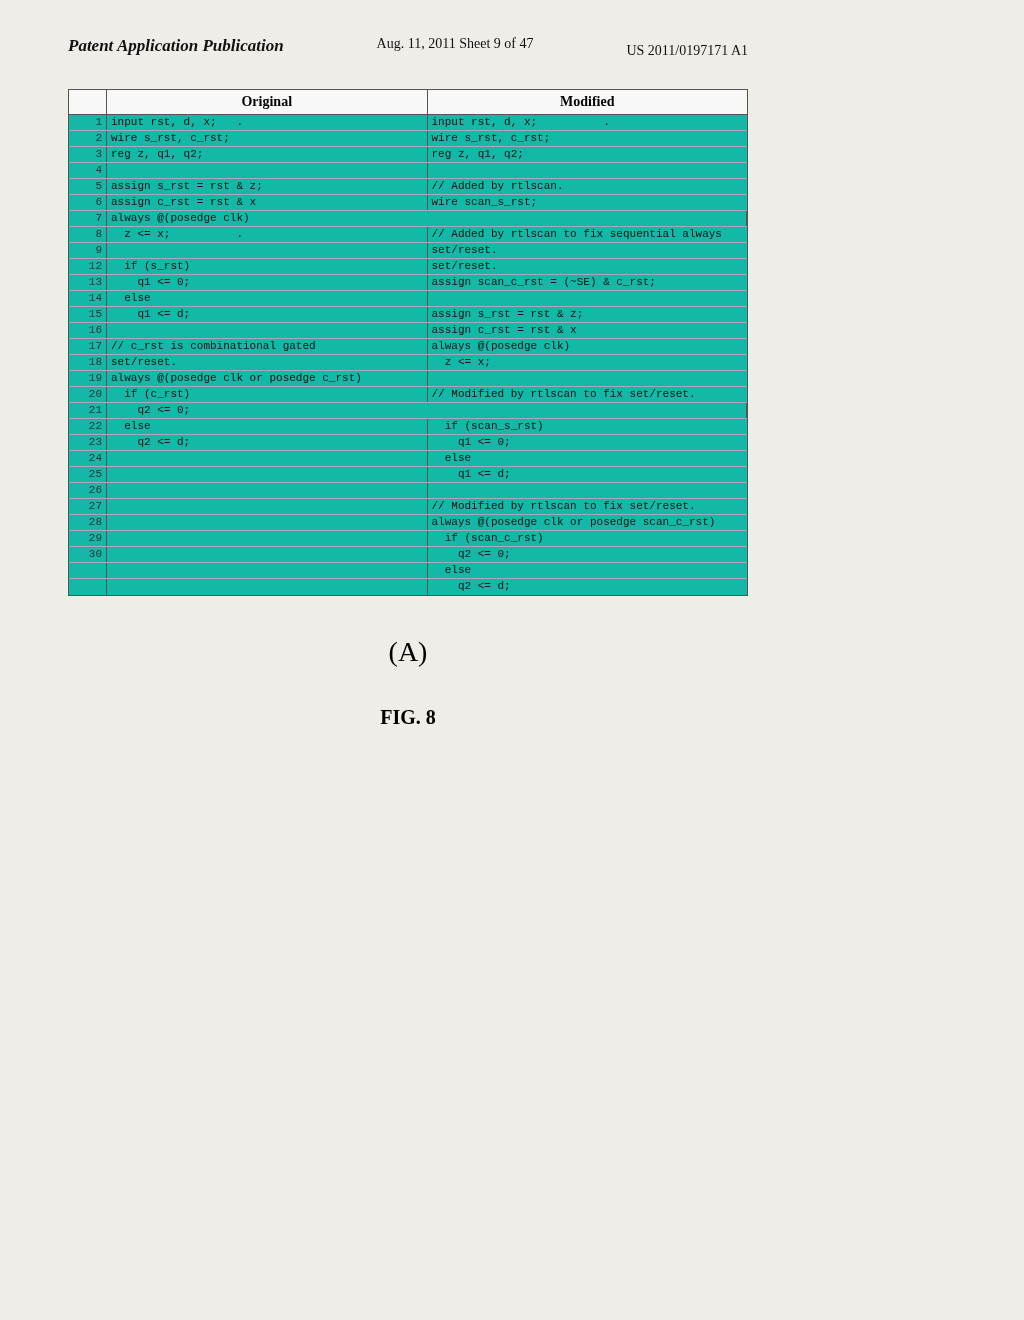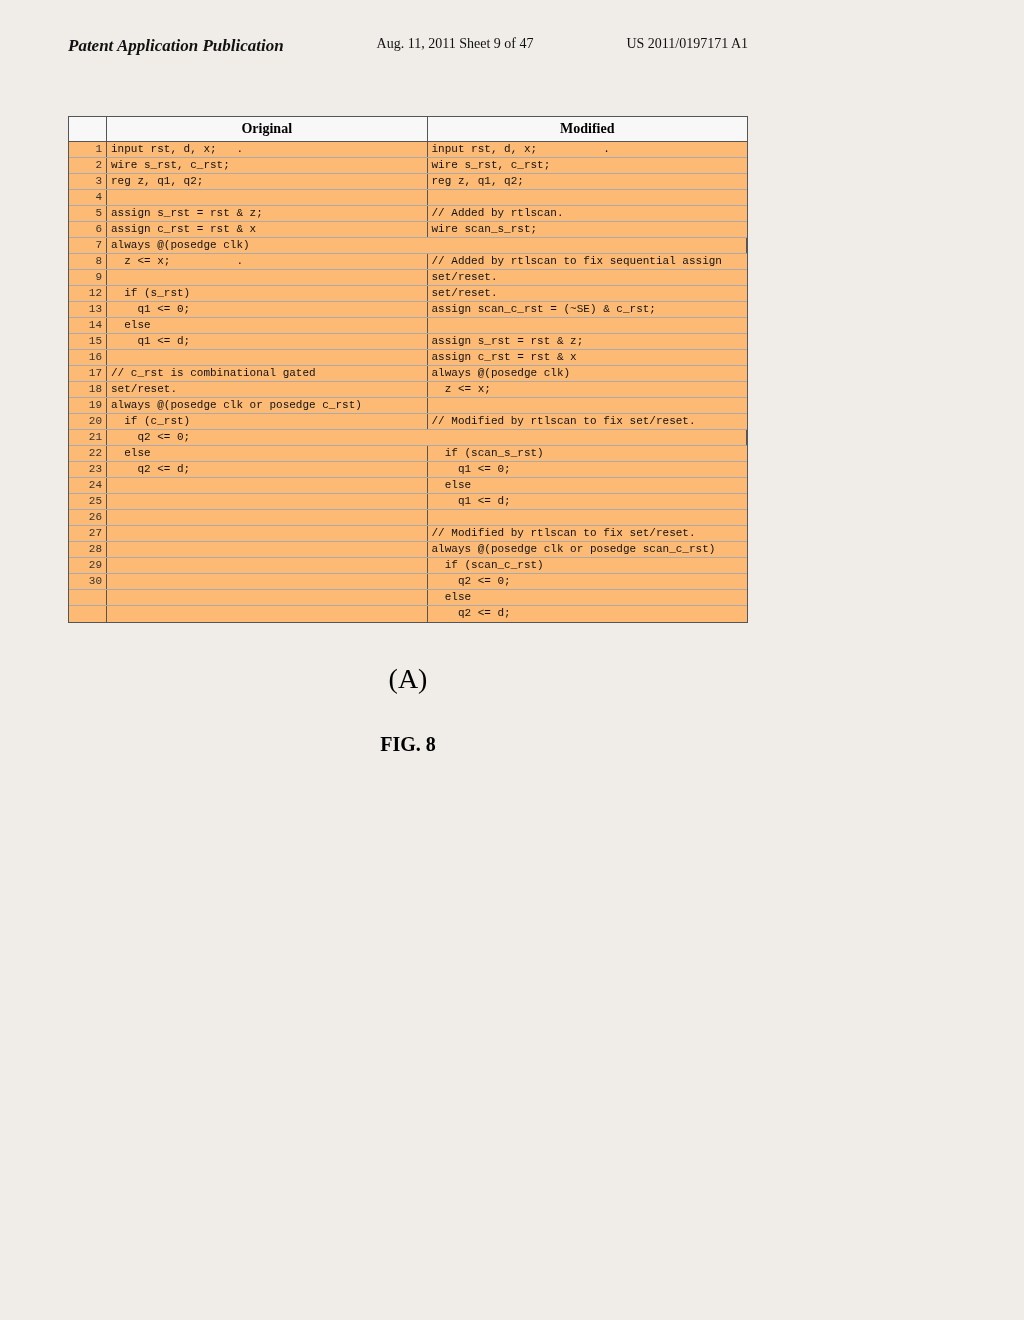--- a/index.html
+++ b/index.html
@@ -30,29 +30,28 @@
     }
     .header-center {
       font-size: 14px;
       color: #111;
       text-align: center;
     }
     .header-right {
       font-size: 14px;
       color: #111;
       text-align: center;
-      margin-top: 0;
+      margin-top: 7px;
     }
     .content-area {
       padding: 20px 60px 30px 60px;
     }
     .table-container {
-      margin-top: 30px;
       border: 1.5px solid #555;
-      background: #fdba74;
+      background: #14b8a6;
       font-family: 'Courier New', Courier, monospace;
       font-size: 11.5px;
     }
     .table-header-row {
       display: flex;
       border-bottom: 1.5px solid #555;
     }
     .col-line-num {
       width: 38px;
       min-width: 38px;
@@ -176,21 +175,21 @@
             <div class="cell-original">assign c_rst = rst &amp; x</div>
             <div class="cell-modified">wire scan_s_rst;</div>
           </div>
           <div class="table-body-row">
             <div class="cell-line-num">7</div>
             <div class="cell-original">always @(posedge clk)</div>
           </div>
           <div class="table-body-row">
             <div class="cell-line-num">8</div>
             <div class="cell-original">  z &lt;= x;          .</div>
-            <div class="cell-modified">// Added by rtlscan to fix sequential assign</div>
+            <div class="cell-modified">// Added by rtlscan to fix sequential always</div>
           </div>
           <div class="table-body-row">
             <div class="cell-line-num">9</div>
             <div class="cell-original"></div>
             <div class="cell-modified">set/reset.</div>
           </div>
           <div class="table-body-row">
             <div class="cell-line-num">12</div>
             <div class="cell-original">  if (s_rst)</div>
             <div class="cell-modified">set/reset.</div>

